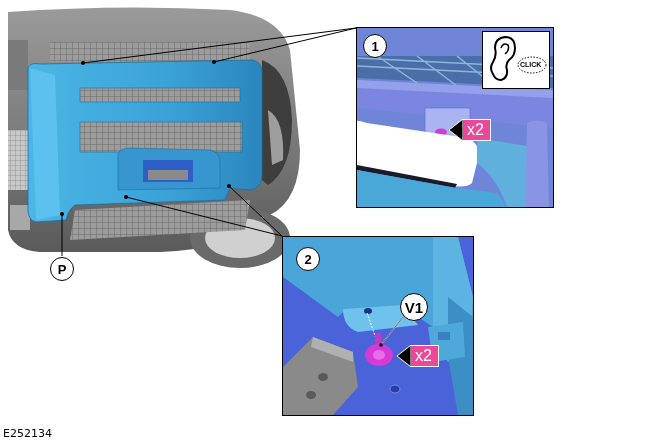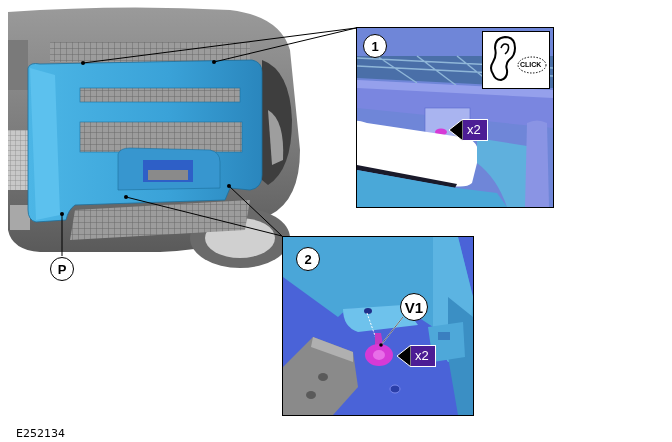--- a/index.html
+++ b/index.html
@@ -2,23 +2,23 @@
 <html><head>
 <meta charset="utf-8">
 <style>
   html, body { margin:0; padding:0; background:#ffffff; }
   body { width:672px; height:442px; position:relative; overflow:hidden; font-family:"Liberation Sans", sans-serif; }
   #stage { position:absolute; left:0; top:0; width:672px; height:442px; }
   .callout-circle { position:absolute; border:1.5px solid #000; border-radius:50%; background:#fff;
     display:flex; align-items:center; justify-content:center; font-weight:bold; color:#000;
     font-family:"Liberation Sans", sans-serif; }
   .arrow-tag { position:absolute; display:flex; align-items:center; }
-  .arrow-tag .tag-body { background:#4c1d95; color:#fff; font-size:13px; font-family:"Liberation Sans", sans-serif;
+  .arrow-tag .tag-body { background:#ec4899; color:#fff; font-size:16px; font-family:"Liberation Sans", sans-serif;
     padding:0 6px 0 4px; height:20px; line-height:20px; border:1px solid #fff; border-left:none; }
-  .figure-id { position:absolute; left:16px; top:427px; font-size:11px; color:#000;
+  .figure-id { position:absolute; left:3px; top:427px; font-size:11px; color:#000;
     font-family:"DejaVu Sans", sans-serif; }
   .detail-box { position:absolute; border:1.5px solid #000; overflow:hidden; background:#fff; }
   .click-box { position:absolute; background:#fff; border:1.5px solid #000; }
 </style>
 </head>
 <body>
 
 <div id="stage">
 
   <svg width="672" height="442" viewBox="0 0 672 442" style="position:absolute;left:0;top:0;">

